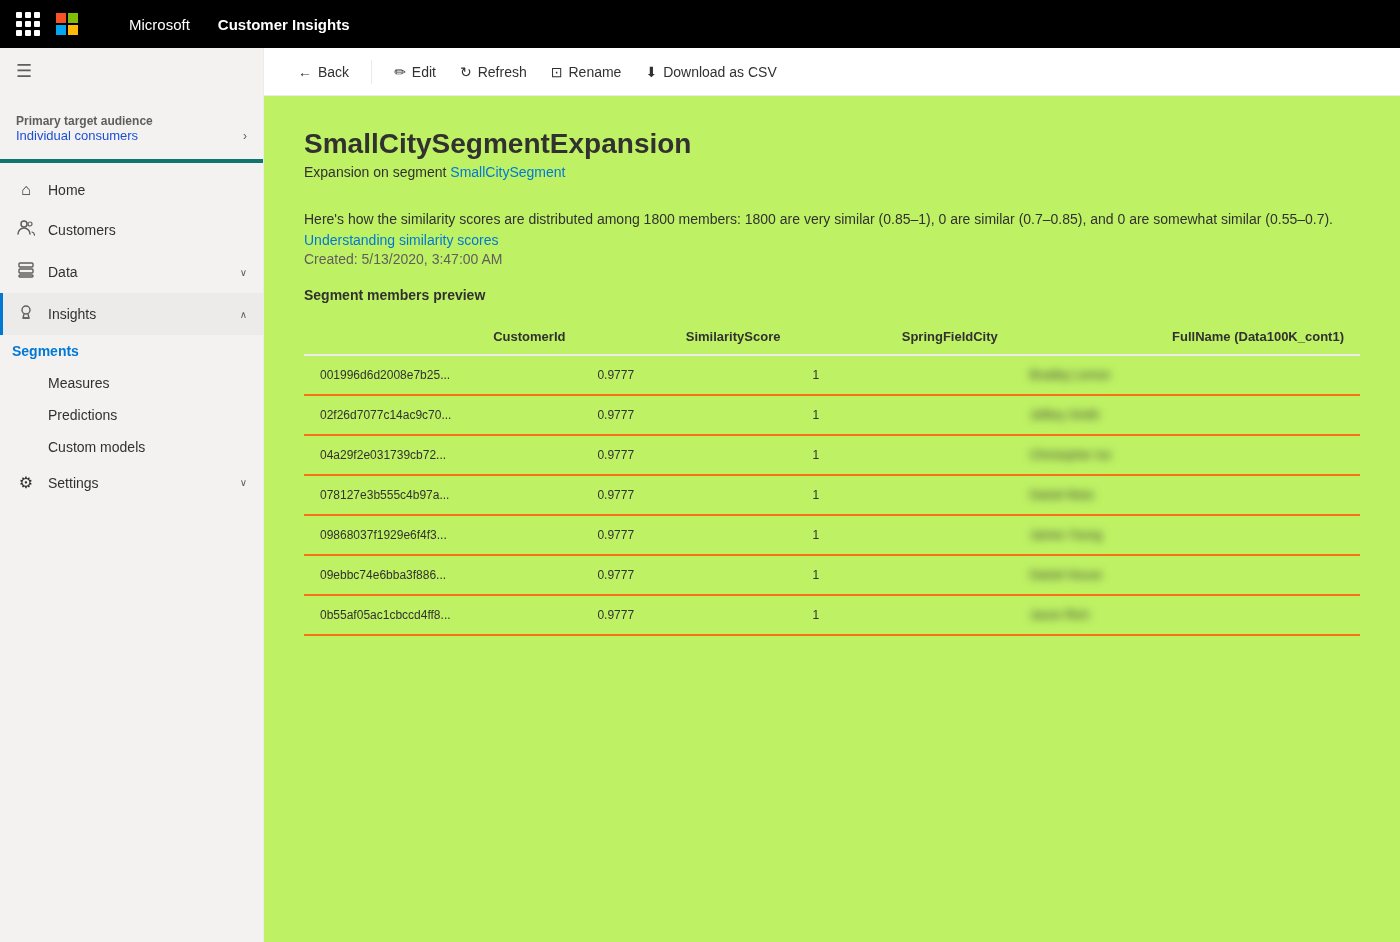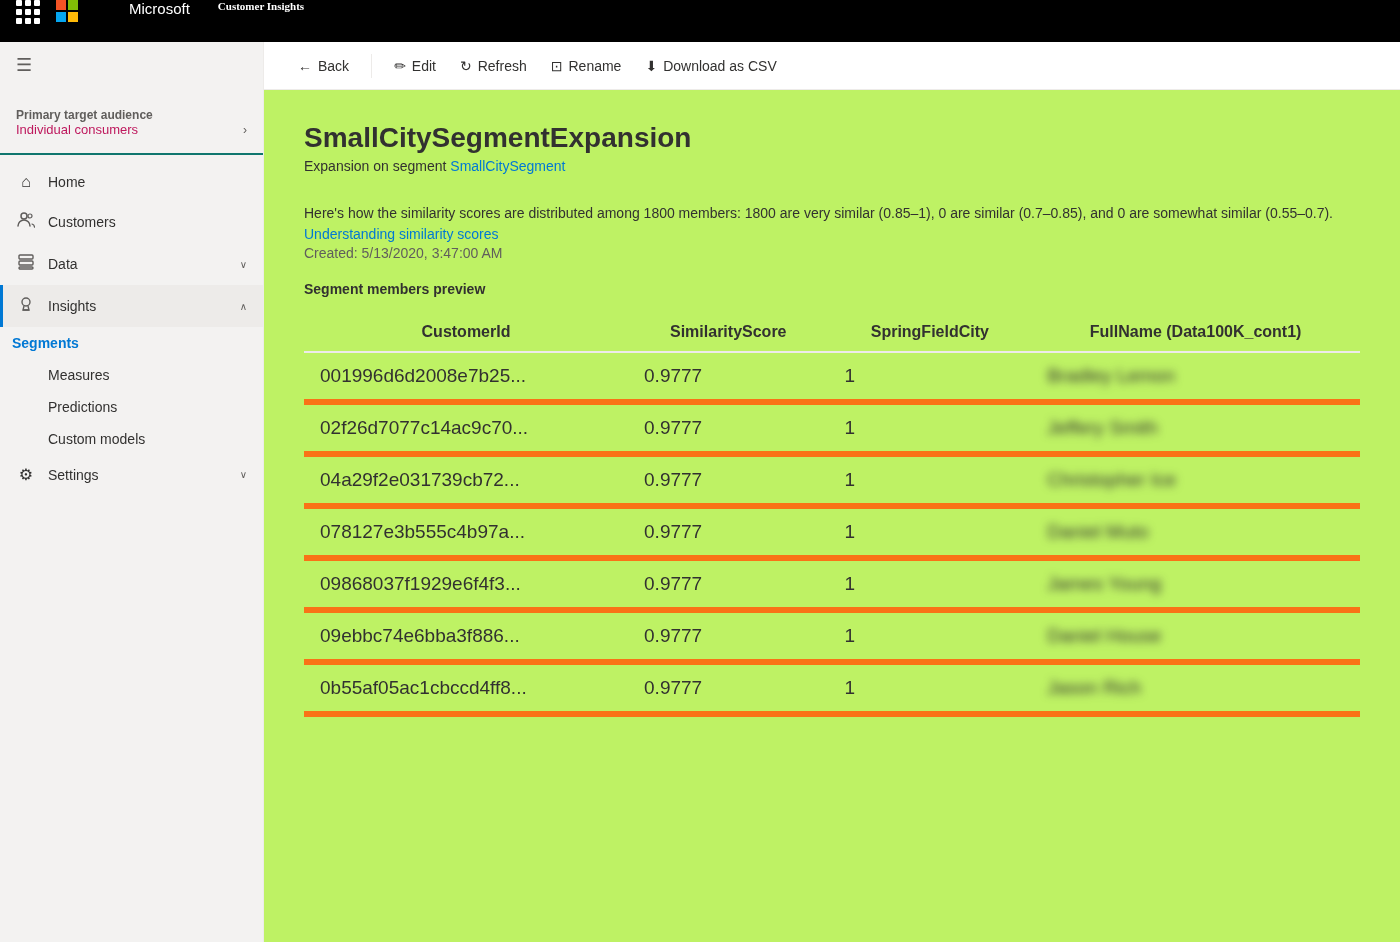--- a/index.html
+++ b/index.html
@@ -2,22 +2,23 @@
 <html><head>
   <meta charset="utf-8">
   <style>
     * { box-sizing: border-box; margin: 0; padding: 0; }
     body { font-family: 'Segoe UI', sans-serif; font-size: 14px; color: #201f1e; background: #f3f2f1; display: flex; flex-direction: column; height: 942px; overflow: hidden; }
 
     
     .top-nav {
       background: #000;
       color: #fff;
-      height: 42px;
-      display: flex;
+      height: 48px;
+      display: flex;
+      align-items: center;
       padding: 0 16px;
       flex-shrink: 0;
       gap: 12px;
     }
     .top-nav-dots {
       display: grid;
       grid-template-columns: repeat(3,6px);
       grid-template-rows: repeat(3,6px);
       gap: 3px;
       margin-right: 4px;
@@ -28,56 +29,56 @@
       border-radius: 1px;
       display: block;
     }
     .ms-logo {
       display: flex;
       gap: 1px;
       margin-right: 4px;
     }
     .ms-logo-grid { display: grid; grid-template-columns: 1fr 1fr; gap: 1px; margin-right: 8px; }
     .top-nav-microsoft { font-size: 15px; font-weight: 400; color: #fff; margin-right: 16px; }
-    .top-nav-title { font-size: 11px; font-weight: 600; color: #fff; font-family: Liberation Serif, serif; }
+    .top-nav-title { font-size: 15px; font-weight: 600; color: #fff; }
 
     
     .main-layout {
       display: flex;
       flex: 1;
       overflow: hidden;
     }
 
     
     .sidebar {
       width: 264px;
       background: #f3f2f1;
       flex-shrink: 0;
       display: flex;
       flex-direction: column;
       border-right: 1px solid #edebe9;
       overflow-y: auto;
     }
     .sidebar-header {
       padding: 20px 16px 16px 16px;
-      border-bottom: 2px solid #0f766e;
+      border-bottom: 4px solid #0f766e;
       display: flex;
       align-items: flex-end;
       justify-content: space-between;
       cursor: pointer;
     }
     .sidebar-header-text {}
     .sidebar-primary-label {
       font-size: 12px;
       font-weight: 600;
       color: #605e5c;
     }
     .sidebar-primary-value {
       font-size: 13px;
-      color: #be185d;
+      color: #1d4ed8;
     }
     .chevron-right { font-size: 12px; color: #605e5c; }
 
     .sidebar-nav { padding: 8px 0; }
     .sidebar-item {
       display: flex;
       align-items: center;
       padding: 10px 16px;
       cursor: pointer;
       font-size: 14px;
@@ -171,32 +172,32 @@
       margin-bottom: 16px;
       color: #323130;
     }
 
     
     .data-table {
       width: 100%;
       border-collapse: collapse;
     }
     .data-table th {
-      text-align: center;
-      font-size: 16px;
+      text-align: right;
+      font-size: 13px;
       font-weight: 600;
       color: #323130;
       padding: 10px 16px;
       border-bottom: 2px solid #edebe9;
     }
     .data-table td {
       padding: 12px 16px;
-      font-size: 19px;
-      color: #323130;
-      border-bottom: 6px solid #f97316;
+      font-size: 12px;
+      color: #323130;
+      border-bottom: 2px solid #f97316;
     }
 
     .blurred-text {
       filter: blur(4px);
       user-select: none;
       color: #605e5c;
     }
 
     
     .right-panel {

